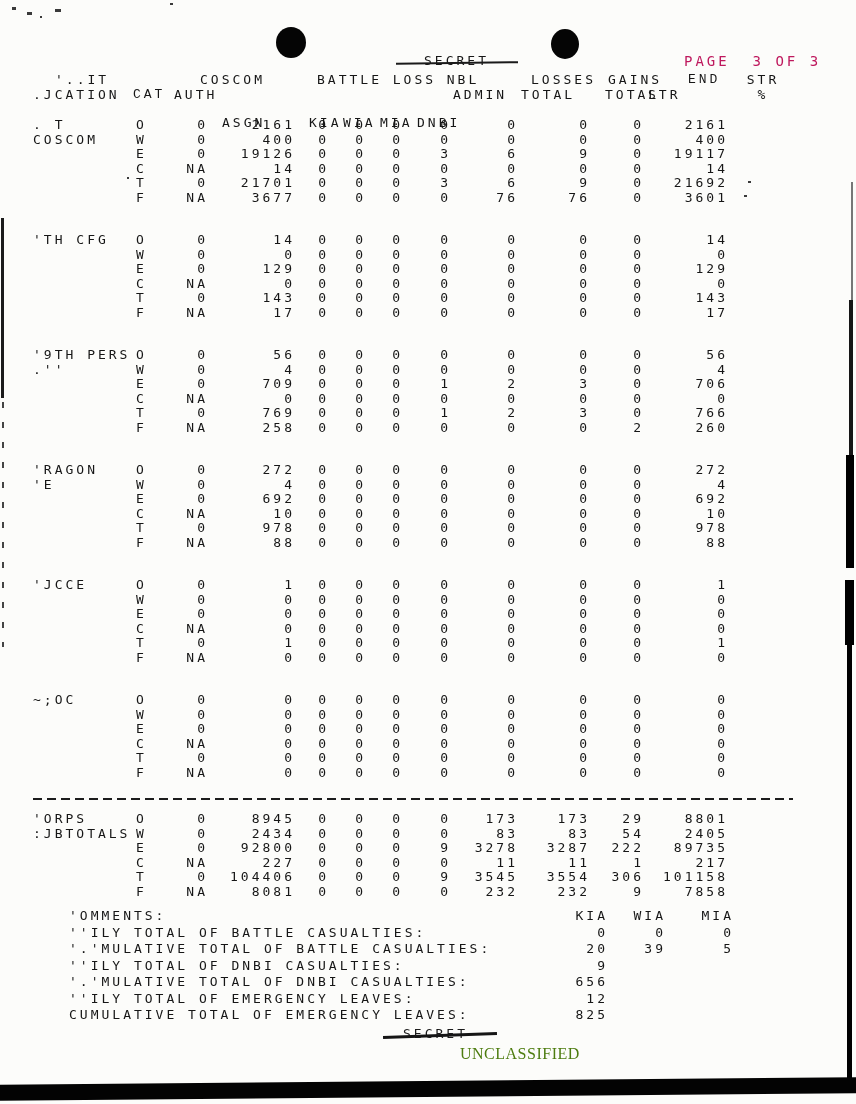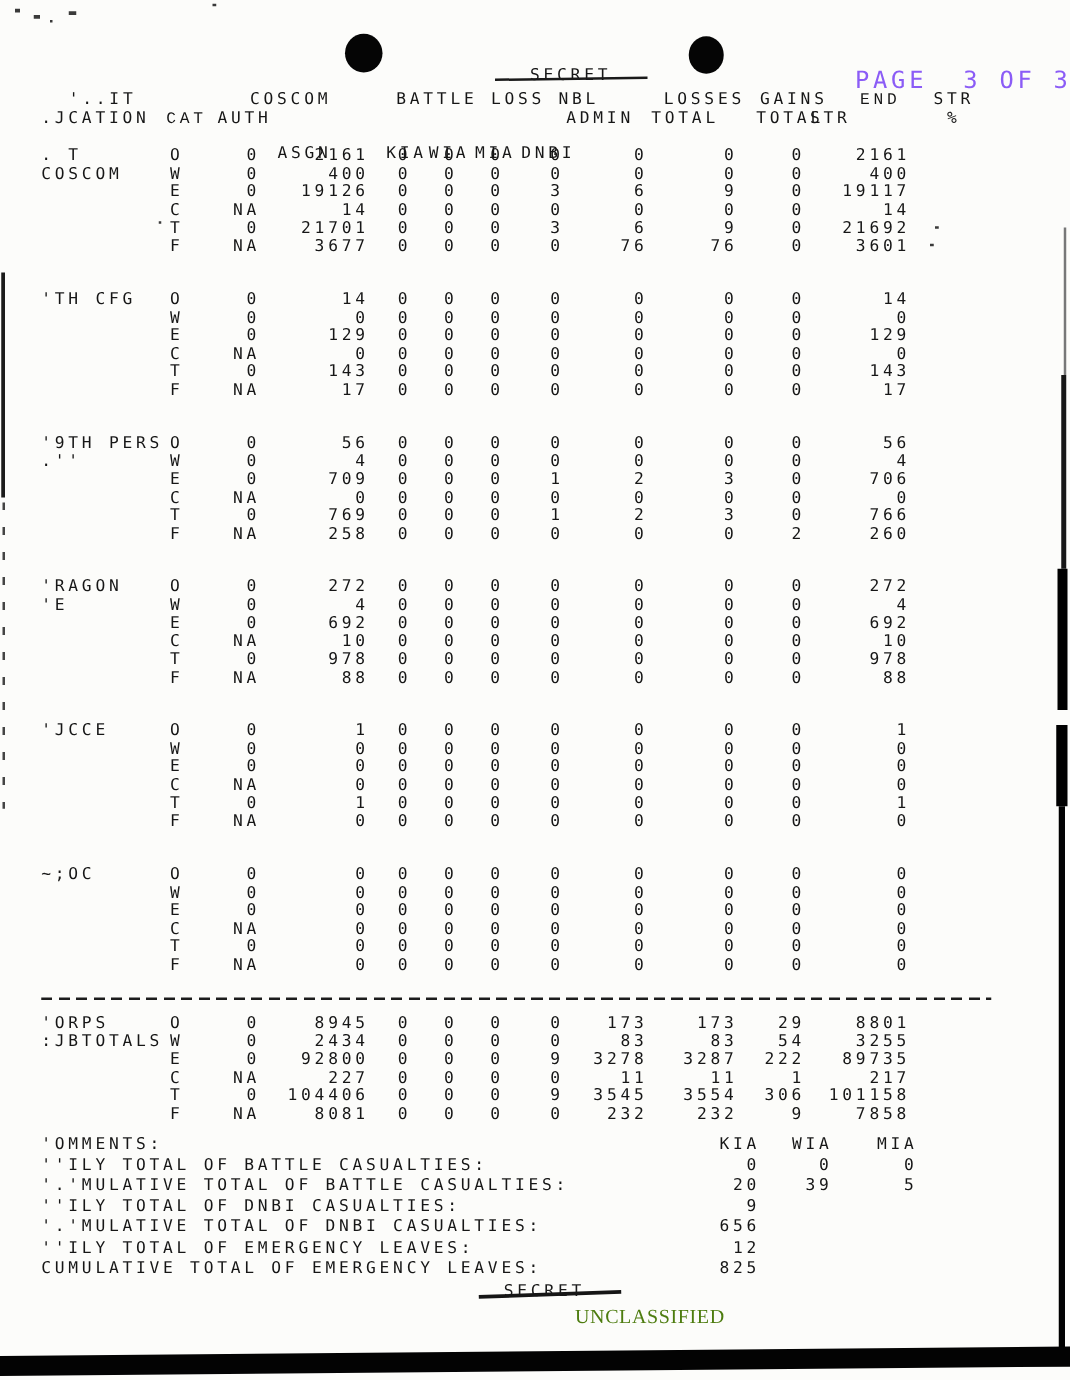--- a/index.html
+++ b/index.html
@@ -40,28 +40,28 @@
   
   .tbody{position:absolute;left:0;top:45px;width:763px;}
   .block{position:relative;margin-bottom:28px;}
   .bname{position:absolute;left:0;top:0;width:97px;white-space:pre;}
   .divider{position:absolute;left:0;top:725px;width:760px;height:2px;
            background:repeating-linear-gradient(90deg,#1c1c1c 0 9px,transparent 9px 14px);}
   .subtotals{position:absolute;left:0;top:739px;width:763px;}
   
   .comments{position:absolute;left:0;top:836px;width:763px;}
   .crow{display:grid;grid-template-columns:500px 75px 58px 68px;height:16.5px;}
-  .cl{text-align:left;white-space:pre;}
+  .cl{text-align:left;white-space:pre;margin-left:36px;}
   .cv{text-align:right;white-space:pre;}
   
   .secret-top{position:absolute;left:424px;top:53px;white-space:pre;
               font-family:"DejaVu Sans Mono",monospace;font-size:13px;letter-spacing:3px;color:#161616;}
   .strike-top{position:absolute;left:396px;top:62px;width:122px;height:2px;background:#1a1a1a;transform:rotate(-0.8deg);}
   .page-num{position:absolute;left:684px;top:53px;white-space:pre;
-            font-family:"DejaVu Sans Mono",monospace;font-size:19px;letter-spacing:3px;color:#8b5cf6;}
+            font-family:"DejaVu Sans Mono",monospace;font-size:14px;letter-spacing:3px;color:#be185d;}
   .secret-bottom{position:absolute;left:403px;top:1026px;white-space:pre;
               font-family:"DejaVu Sans Mono",monospace;font-size:13px;letter-spacing:3px;color:#1b1b1b;}
   .strike-bottom{position:absolute;left:383px;top:1034px;width:114px;height:3px;background:#151515;transform:rotate(-2deg);}
   .stamp{position:absolute;left:460px;top:1045px;font-family:"Liberation Serif","DejaVu Serif",serif;
          font-size:16px;letter-spacing:0.5px;color:#4d7c0f;}
   
   .hole{position:absolute;background:#050505;border-radius:50%;}
   .hole-1{left:276px;top:27px;width:30px;height:31px;}
   .hole-2{left:551px;top:29px;width:28px;height:30px;}
   .speck{position:absolute;background:#3a3a3a;}
@@ -721,21 +721,21 @@
             <div class="c c-cat">W</div>
             <div class="c c-auth">0</div>
             <div class="c c-asgn">2434</div>
             <div class="c c-kia">0</div>
             <div class="c c-wia">0</div>
             <div class="c c-mia">0</div>
             <div class="c c-dnbi">0</div>
             <div class="c c-admin">83</div>
             <div class="c c-losses">83</div>
             <div class="c c-gains">54</div>
-            <div class="c c-end">3255</div>
+            <div class="c c-end">2405</div>
             <div class="c c-str"></div>
           </div>
           <div class="row">
             <div class="c c-unit"></div>
             <div class="c c-cat">E</div>
             <div class="c c-auth">0</div>
             <div class="c c-asgn">92800</div>
             <div class="c c-kia">0</div>
             <div class="c c-wia">0</div>
             <div class="c c-mia">0</div>

